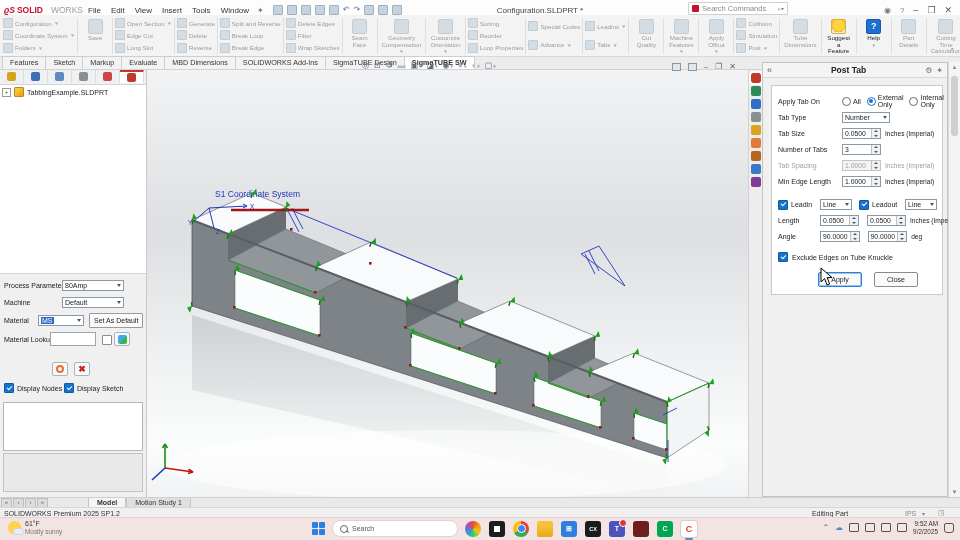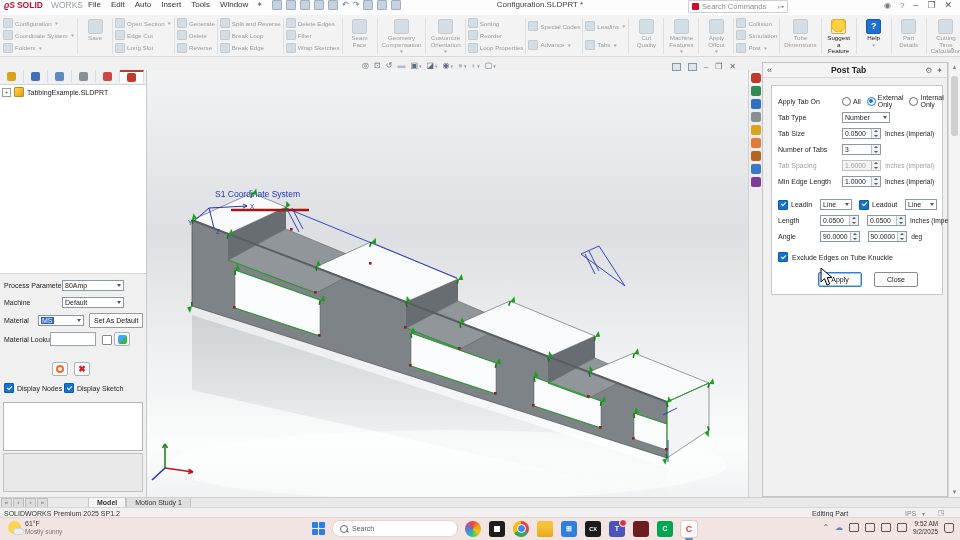--- a/index.html
+++ b/index.html
@@ -1,21 +1,21 @@
 <!DOCTYPE html>
 <html><head>
 <meta charset="utf-8">
 <style>
   html,body{margin:0;padding:0;background:#2a2a2a;}
   #root{position:relative;width:960px;height:540px;background:#f0f0f0;overflow:hidden;
         font-family:"Liberation Sans",sans-serif;-webkit-font-smoothing:antialiased;color:#222;}
   .abs{position:absolute;}
   
   #titlebar{left:0;top:0;width:960px;height:15px;background:#fdfdfd;border-bottom:1px solid #e3e3e3;
-            display:flex;align-items:flex-start;font-size:8px;}
+            display:flex;align-items:flex-end;font-size:8px;}
   #logo{display:flex;align-items:center;gap:2px;margin-left:4px;font-weight:bold;font-size:8.5px;}
   #logo .ds{color:#c8102e;font-style:italic;}
   #logo .solid{color:#c8102e;} #logo .works{color:#9aa0a6;font-weight:normal;padding-left:8px;}
   .menu-item{padding:0 5px;color:#333;}
   .pin{color:#777;font-size:8px;margin:0 3px;}
   .qat{display:flex;align-items:center;gap:4px;margin-left:6px;}
   .qicon{width:8px;height:8px;background:#c6d2df;border:1px solid #9fb0c1;border-radius:1px;}
   .qtxt{color:#5b7aa0;font-size:8px;line-height:8px;}
   #doc-title{position:absolute;left:430px;width:220px;text-align:center;color:#444;font-size:8px;}
   #search-box{position:absolute;left:688px;width:92px;height:11px;border:1px solid #cfcfcf;background:#fff;
@@ -164,21 +164,21 @@
 <div id="root">
 
   <div id="titlebar" class="abs">
     <div id="logo">
       <span class="ds">ϱS</span>
       <span><span class="solid">SOLID</span><span class="works">WORKS</span></span>
     </div>
     <div id="menubar" style="display:flex;">
         <span class="menu-item">File</span>
         <span class="menu-item">Edit</span>
-        <span class="menu-item">Auto</span>
+        <span class="menu-item">View</span>
         <span class="menu-item">Insert</span>
         <span class="menu-item">Tools</span>
         <span class="menu-item">Window</span>
       </div>
     <span class="pin">✦</span>
     <div class="qat" id="qat">
         <span class="qicon"></span>
         <span class="qicon"></span>
         <span class="qicon"></span>
         <span class="qicon"></span>
@@ -442,20 +442,30 @@
       <div class="rsep"></div>
       <div class="rgroup">
         <div class="rbig">
           <span class="ricon-big"></span>
           <span>Cutting Time Calculation</span>
         </div>
       </div>
     </div>
   <div id="ribbon-collapse" class="abs">⌃</div>
 
+  <div id="cmdtabs" class="abs">
+      <span class="ctab">Features</span>
+      <span class="ctab">Sketch</span>
+      <span class="ctab">Markup</span>
+      <span class="ctab">Evaluate</span>
+      <span class="ctab">MBD Dimensions</span>
+      <span class="ctab">SOLIDWORKS Add-Ins</span>
+      <span class="ctab">SigmaTUBE Design</span>
+      <span class="ctab active">SigmaTUBE SW</span>
+    </div>
 
   <div id="fmpanel" class="abs">
     <div id="fmtabs">
         <div class="fmtab">
           <span class="dot" style="background: rgb(217, 162, 31);"></span>
         </div>
         <div class="fmtab">
           <span class="dot" style="background: rgb(63, 111, 181);"></span>
         </div>
         <div class="fmtab">

